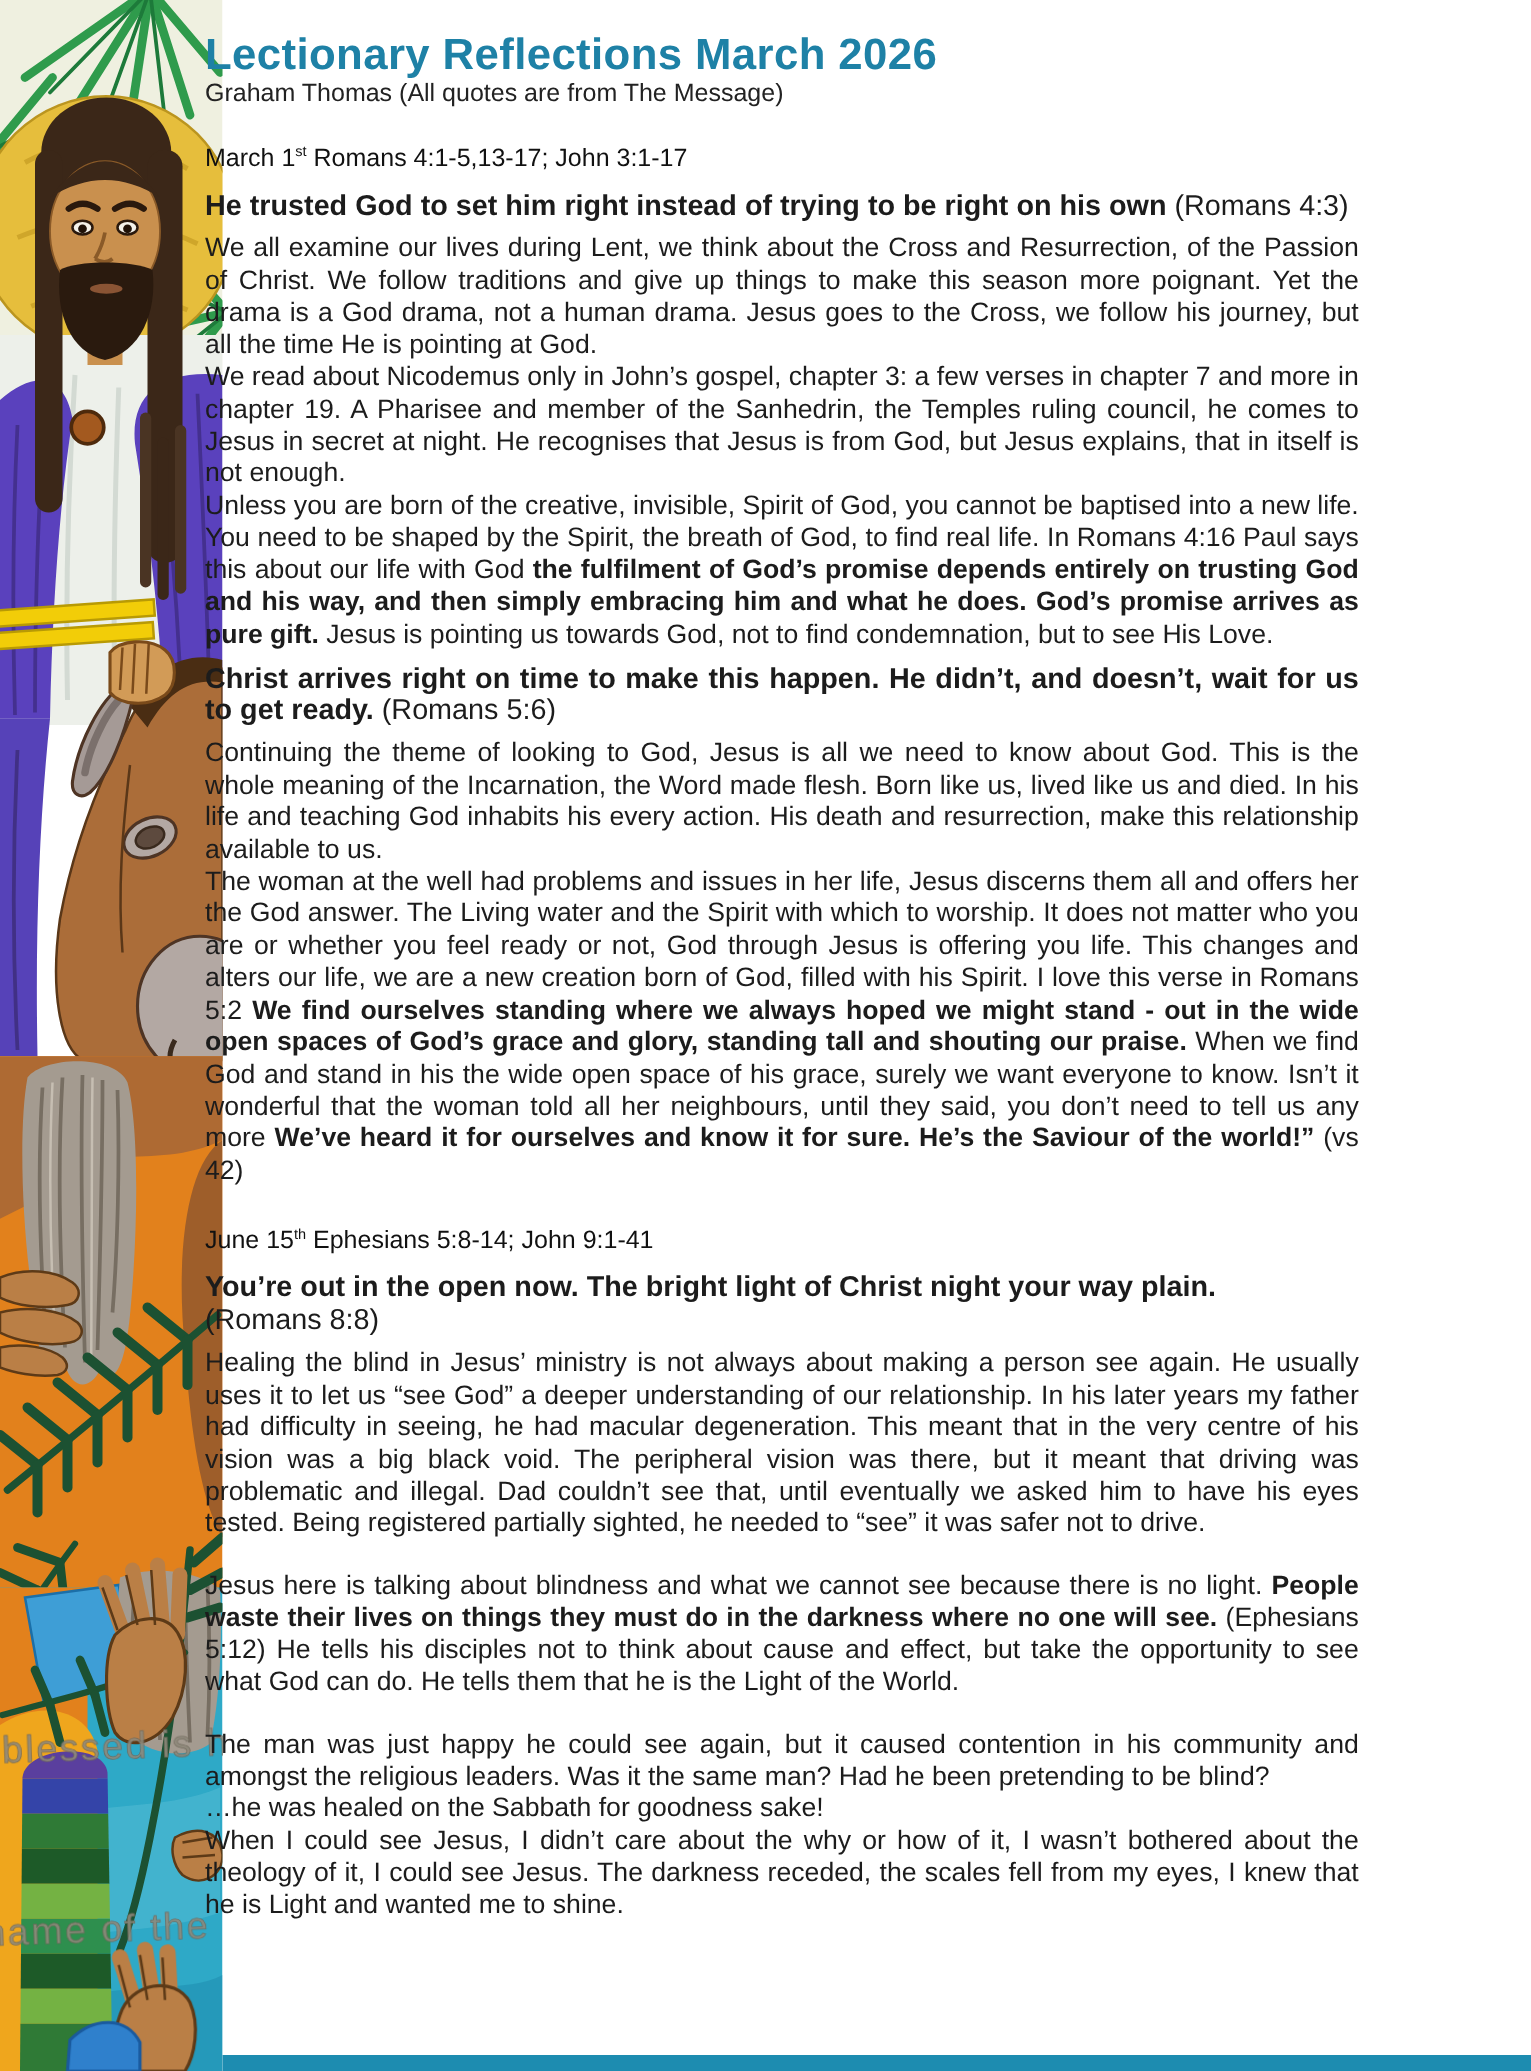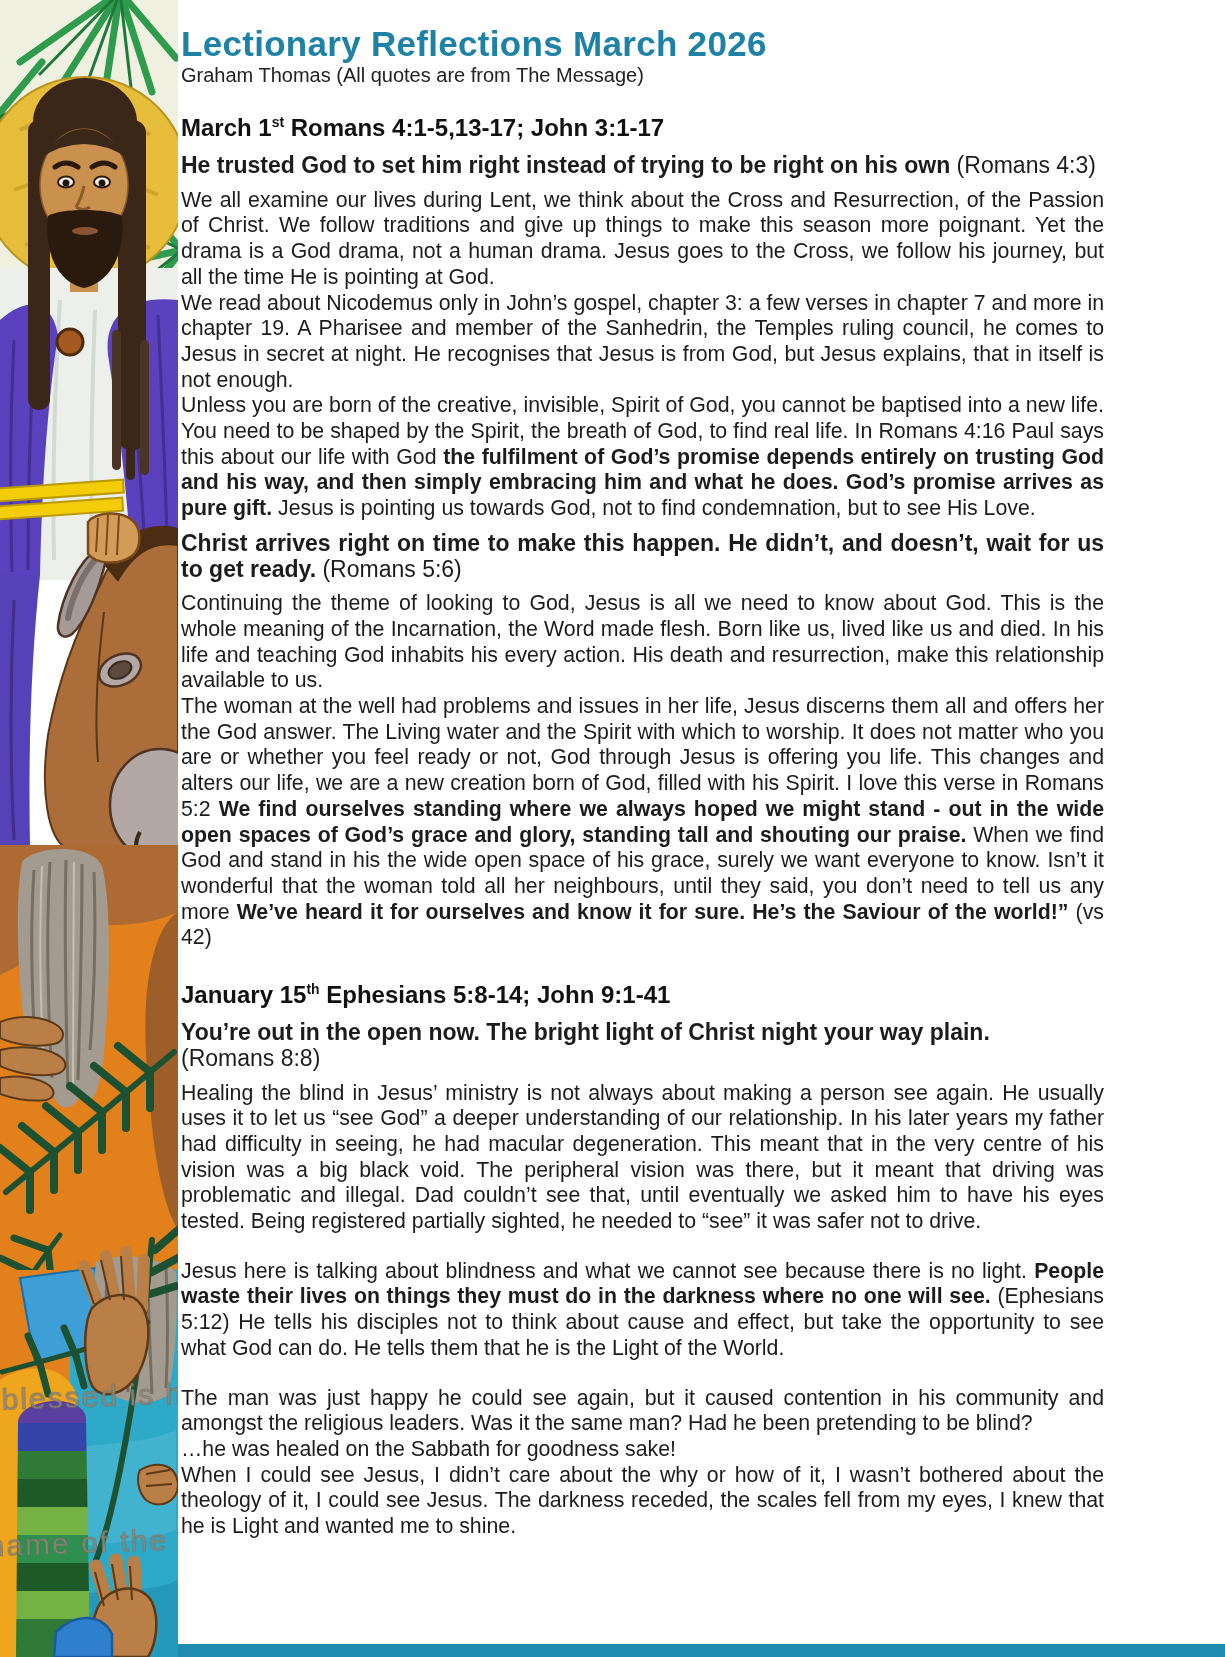--- a/index.html
+++ b/index.html
@@ -1,23 +1,23 @@
 <!DOCTYPE html>
 <html><head>
 <meta charset="utf-8">
 <style>
   html,body{margin:0;padding:0;background:#fff;}
   .page{position:relative;width:1225px;height:1657px;background:#ffffff;overflow:hidden;
         font-family:"Liberation Sans",sans-serif;color:#1c1c1c;}
   .sidebar{position:absolute;left:0;top:0;width:178px;height:1657px;}
   .sidebar svg{display:block;}
-  .main{position:absolute;left:181px;top:0;width:923px;padding-top:26px;}
+  .main{position:absolute;left:164px;top:0;width:923px;padding-top:26px;}
   .title{font-size:35px;font-weight:bold;line-height:36px;letter-spacing:.3px;margin:0;}
   .byline{font-size:20px;line-height:26px;margin:0;color:#222;}
-  .sec-h{font-size:24px;font-weight:bold;line-height:32px;margin:22px 0 0;color:#111;}
+  .sec-h{font-size:20px;font-weight:normal;line-height:32px;margin:22px 0 0;color:#111;}
   .reflection:first-child .sec-h{margin-top:18px;}
   .sec-h sup{font-size:58%;}
   .quote{font-size:23px;line-height:25.7px;margin:9px 0 0;text-align:justify;}
   .body-para{font-size:21.3px;line-height:25.7px;margin:9px 0 0;text-align:justify;}
   .body-para + .body-para{margin-top:24px;}
   .b{font-weight:bold;}
   .footer-bar{position:absolute;left:178px;right:0;bottom:0;height:13px;}
 </style>
 </head>
 <body>
@@ -282,21 +282,21 @@
   </section>
 
   <section class="reflection">
     <p class="quote"><span class="b">Christ arrives right on time to make this happen. He didn’t, and doesn’t, wait for us to get ready. </span><span>(Romans 5:6)</span></p>
     <div class="paras">
             <p class="body-para"><span>Continuing the theme of looking to God, Jesus is all we need to know about God. This is the whole meaning of the Incarnation, the Word made flesh. Born like us, lived like us and died. In his life and teaching God inhabits his every action. His death and resurrection, make this relationship available to us.</span><br><span>The woman at the well had problems and issues in her life, Jesus discerns them all and offers her the God answer. The Living water and the Spirit with which to worship. It does not matter who you are or whether you feel ready or not, God through Jesus is offering you life. This changes and alters our life, we are a new creation born of God, filled with his Spirit. I love this verse in Romans 5:2 </span><span class="b">We find ourselves standing where we always hoped we might stand - out in the wide open spaces of God’s grace and glory, standing tall and shouting our praise. </span><span>When we find God and stand in his the wide open space of his grace, surely we want everyone to know. Isn’t it wonderful that the woman told all her neighbours, until they said, you don’t need to tell us any more </span><span class="b">We’ve heard it for ourselves and know it for sure. He’s the Saviour of the world!” </span><span>(vs 42)</span></p>
           </div>
   </section>
 
   <section class="reflection">
-    <h2 class="sec-h"><span>January 15</span><sup>th</sup><span> Ephesians 5:8-14; John 9:1-41</span></h2>
+    <h2 class="sec-h"><span>June 15</span><sup>th</sup><span> Ephesians 5:8-14; John 9:1-41</span></h2>
     <p class="quote"><span class="b">You’re out in the open now. The bright light of Christ night your way plain.</span><br><span>(Romans 8:8)</span></p>
     <div class="paras">
             <p class="body-para"><span>Healing the blind in Jesus’ ministry is not always about making a person see again. He usually uses it to let us “see God” a deeper understanding of our relationship. In his later years my father had difficulty in seeing, he had macular degeneration. This meant that in the very centre of his vision was a big black void. The peripheral vision was there, but it meant that driving was problematic and illegal. Dad couldn’t see that, until eventually we asked him to have his eyes tested. Being registered partially sighted, he needed to “see” it was safer not to drive.</span></p>
             <p class="body-para"><span>Jesus here is talking about blindness and what we cannot see because there is no light. </span><span class="b">People waste their lives on things they must do in the darkness where no one will see. </span><span>(Ephesians 5:12) He tells his disciples not to think about cause and effect, but take the opportunity to see what God can do. He tells them that he is the Light of the World.</span></p>
             <p class="body-para"><span>The man was just happy he could see again, but it caused contention in his community and amongst the religious leaders. Was it the same man? Had he been pretending to be blind?</span><br><span>…he was healed on the Sabbath for goodness sake!</span><br><span>When I could see Jesus, I didn’t care about the why or how of it, I wasn’t bothered about the theology of it, I could see Jesus. The darkness receded, the scales fell from my eyes, I knew that he is Light and wanted me to shine.</span></p>
           </div>
   </section>
 </div>
   </div>
 

